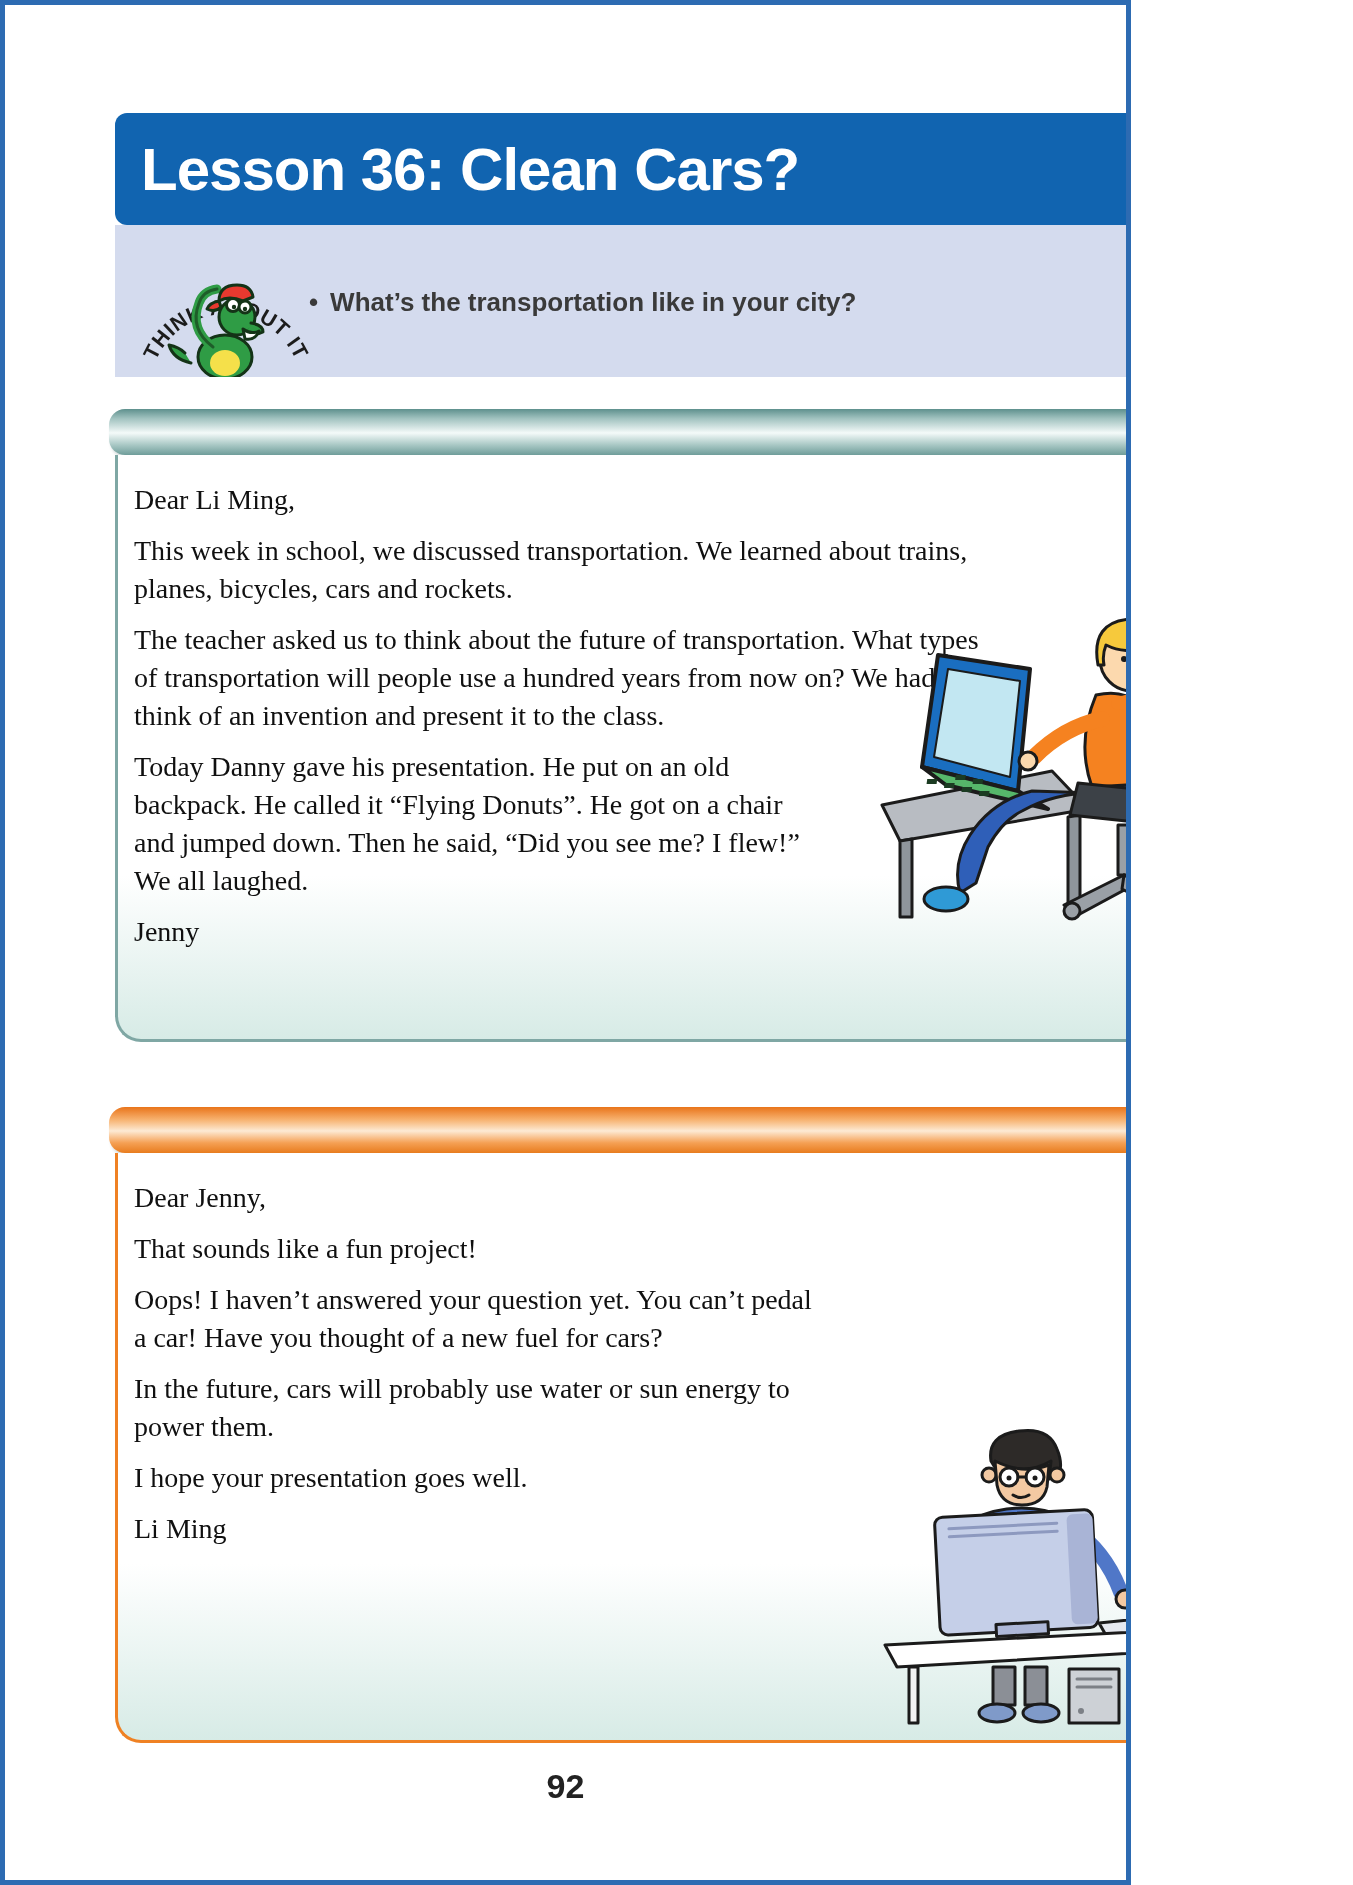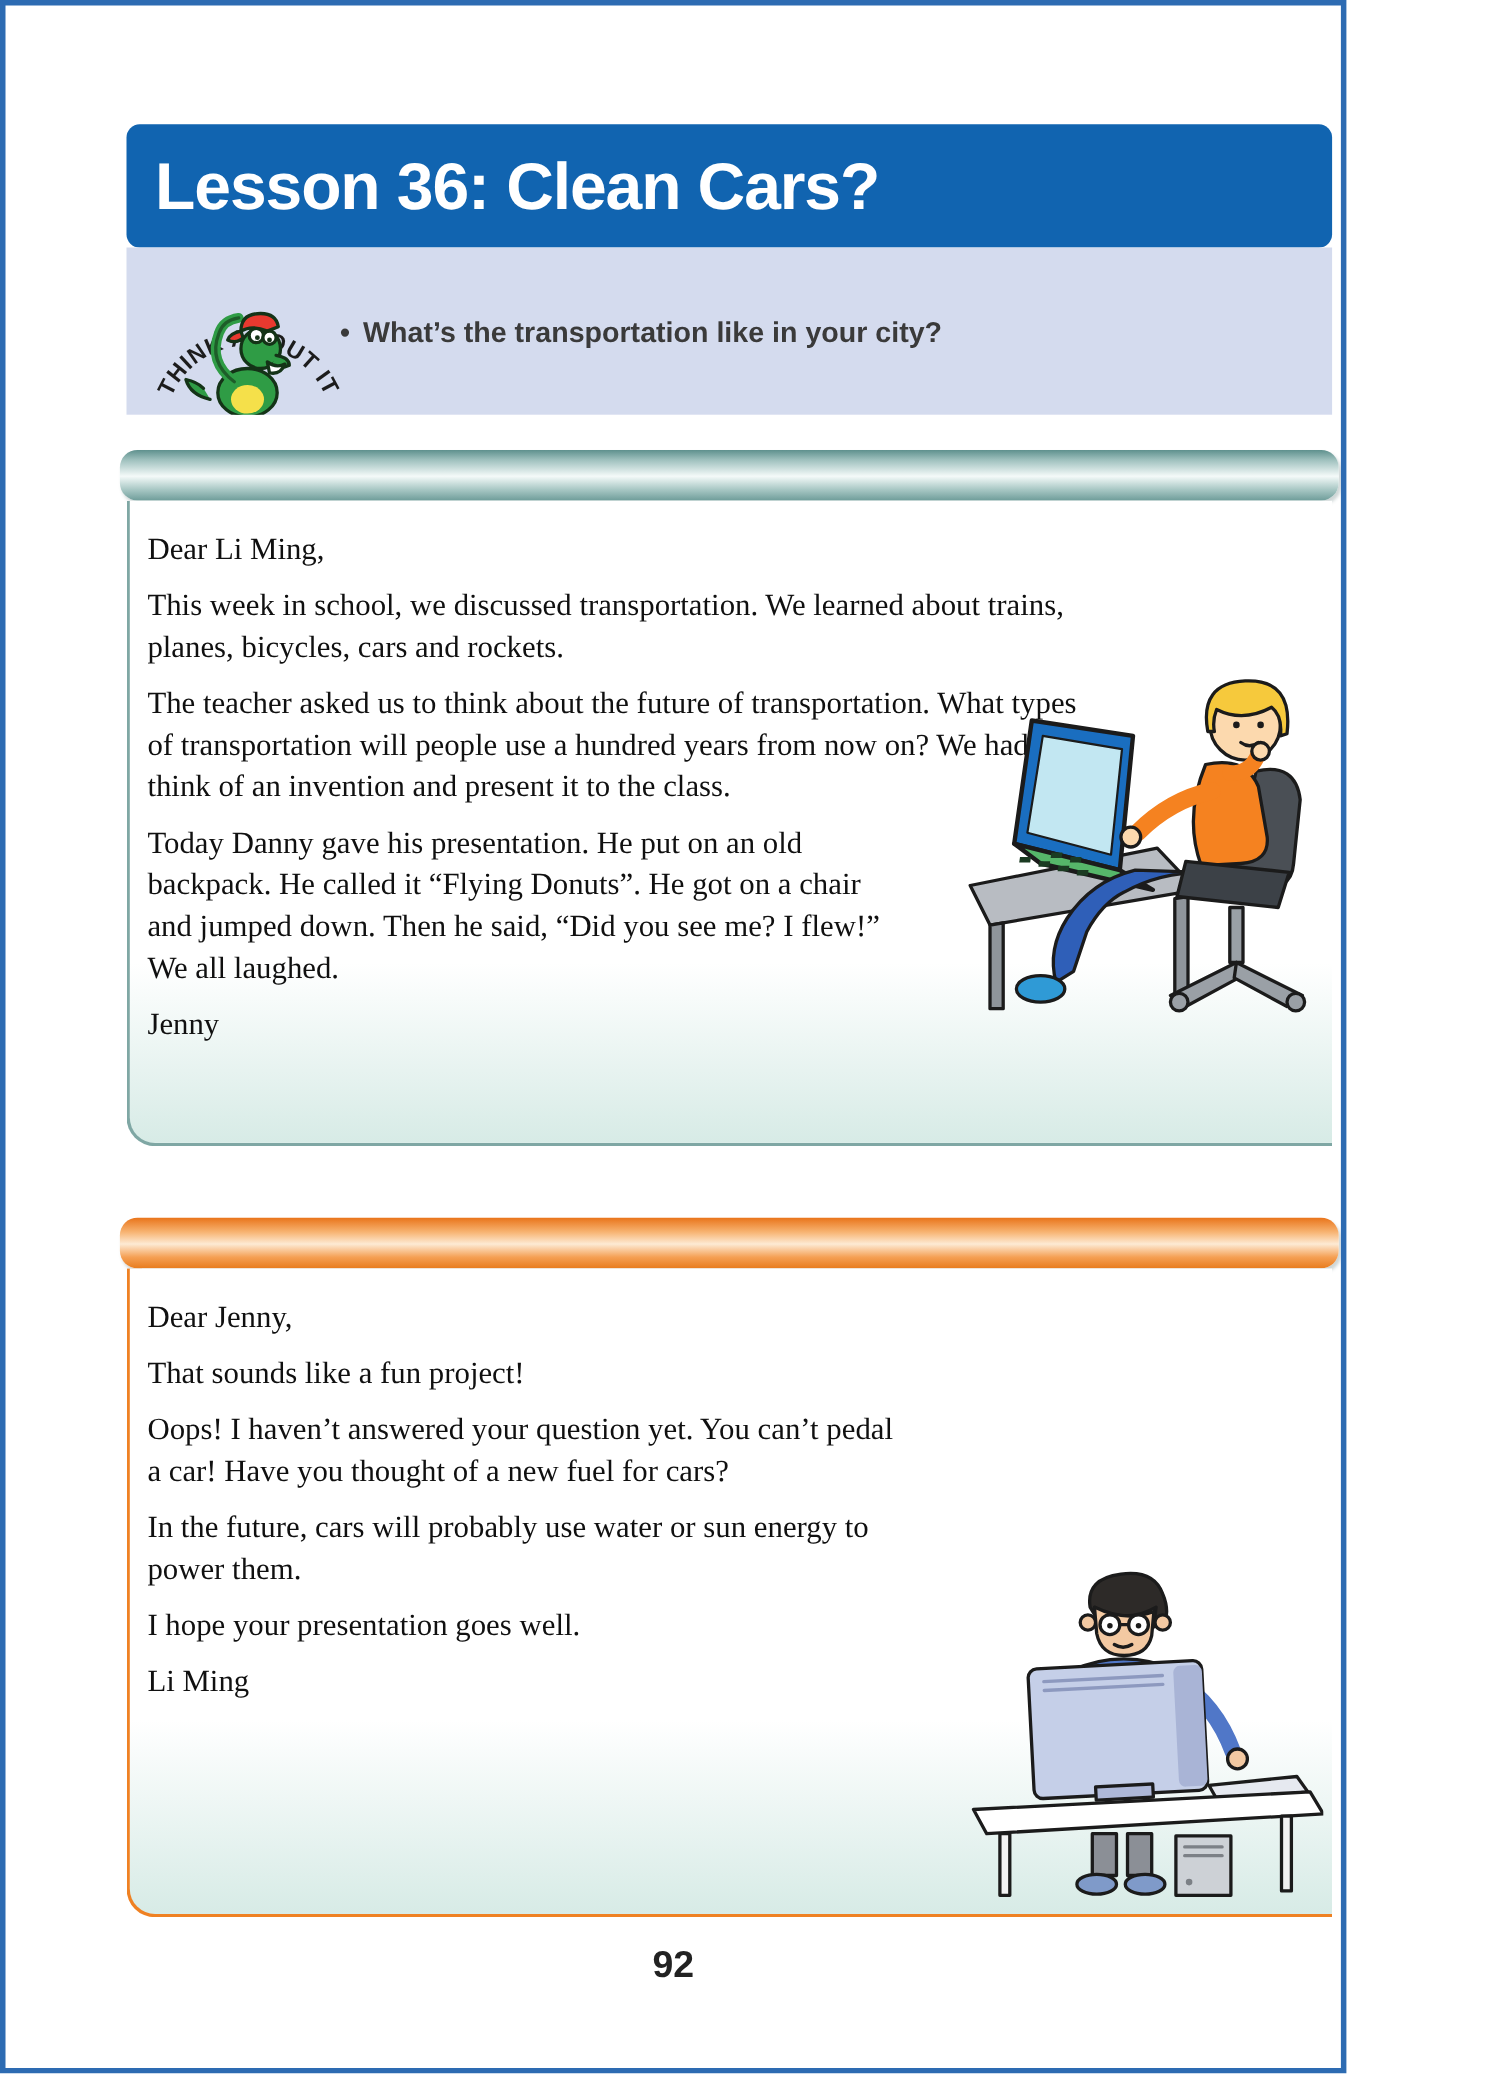--- a/index.html
+++ b/index.html
@@ -1,18 +1,18 @@
 <!DOCTYPE html>
 <html><head>
 <meta charset="utf-8">
 <style>
   html,body{margin:0;padding:0;background:#ffffff;}
   .page{
     position:relative;
-    width:1224px;height:1885px;
+    width:1131px;height:1885px;
     background:#ffffff;
     border:5px solid #2d6bb2;
     box-sizing:border-box;
     overflow:hidden;
     font-family:"Liberation Serif", serif;
   }
   
   .lesson-header{
     position:absolute;left:110px;top:108px;width:1096px;height:112px;
     background:#1164b0;border-radius:12px;

